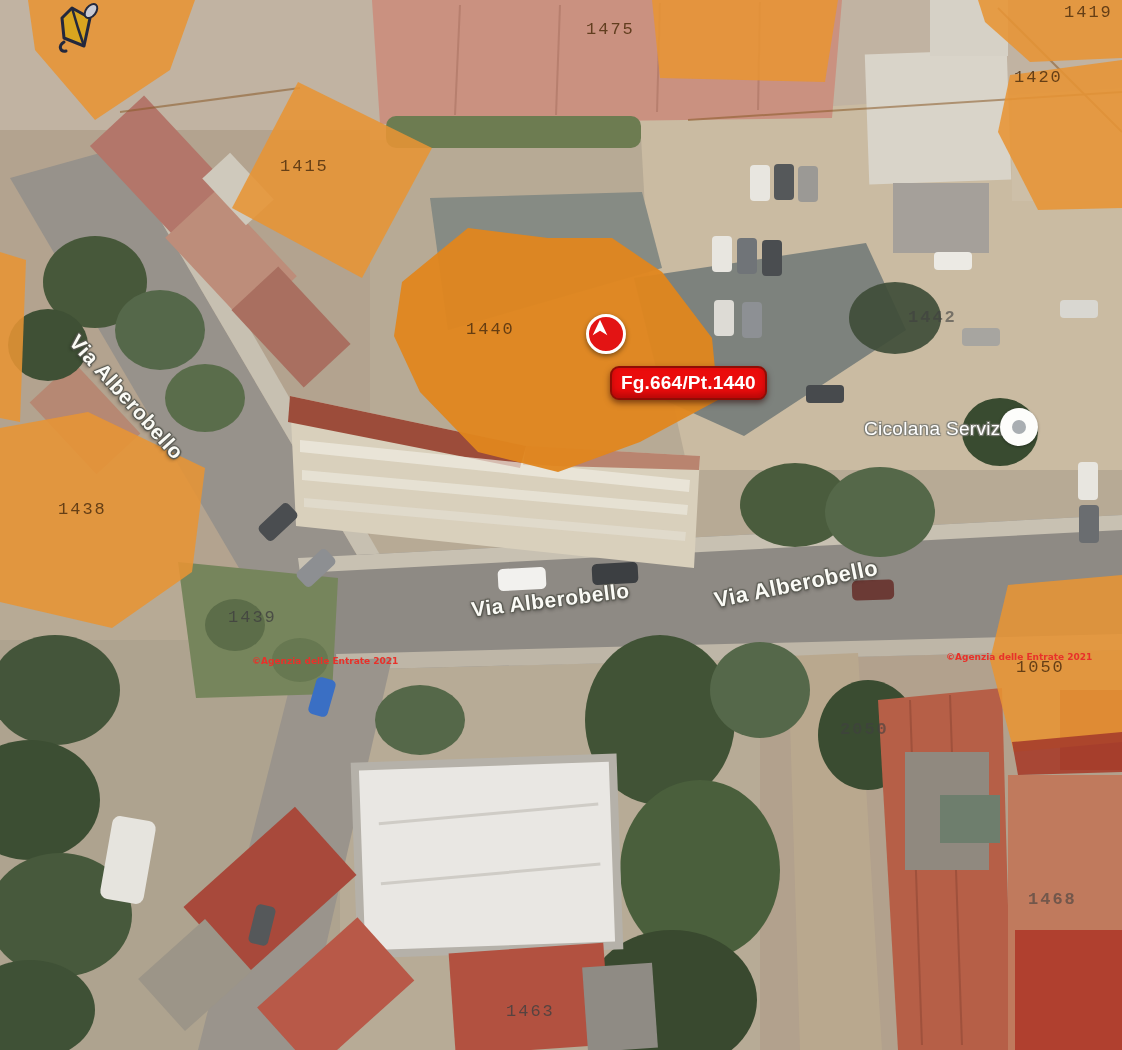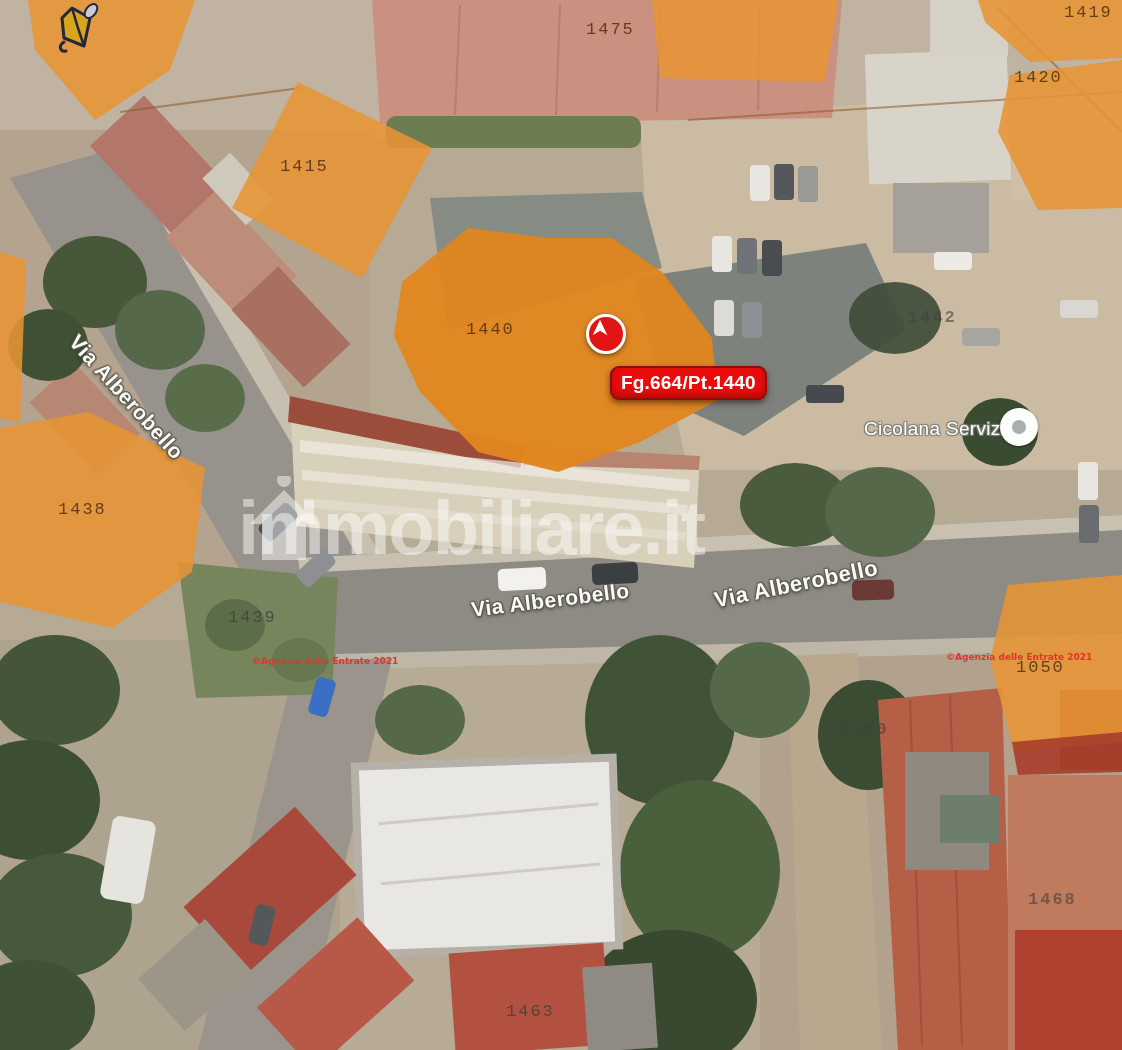--- a/index.html
+++ b/index.html
@@ -231,27 +231,20 @@
   <div class="ovl parcel-num pn-faint" style="left:1028px;top:890px">1468</div>
   <div class="ovl parcel-num pn-soft" style="left:506px;top:1002px">1463</div>
 
   <div class="ovl street-label" style="left:82px;top:330px;transform:rotate(48deg)">Via Alberobello</div>
   <div class="ovl street-label" style="left:470px;top:598px;transform:rotate(-7deg)">Via Alberobello</div>
   <div class="ovl street-label" style="left:712px;top:588px;transform:rotate(-11.5deg);font-size:22px">Via Alberobello</div>
 
   <div class="ovl poi-label">Cicolana Servizi</div>
   <div class="ovl poi-dot"></div>
 
-  <div class="ovl watermark">
-    <svg width="92" height="92" viewBox="0 0 92 92">
-      <path d="M12 48 L46 14 L66 34 L66 24 L76 24 L76 44 L80 48 L68 48 L68 84 L24 84 L24 48 Z" fill="rgba(255,255,255,0.48)"></path>
-      <circle cx="46" cy="4" r="7" fill="rgba(255,255,255,0.48)"></circle>
-    </svg>
-    <span class="wm-text">immobiliare.it</span>
-  </div>
 
   <div class="ovl attribution" style="left:216px;top:656px">©Agenzia delle Entrate 2021</div>
   <div class="ovl attribution" style="left:910px;top:652px">©Agenzia delle Entrate 2021</div>
 
   <div class="ovl marker-circle">
     <svg width="22" height="22" viewBox="0 0 24 24">
       <path d="M12 3 L20 20 L12 15 L4 20 Z" fill="#ffffff"></path>
     </svg>
   </div>
   <div class="ovl marker-label">Fg.664/Pt.1440</div>

